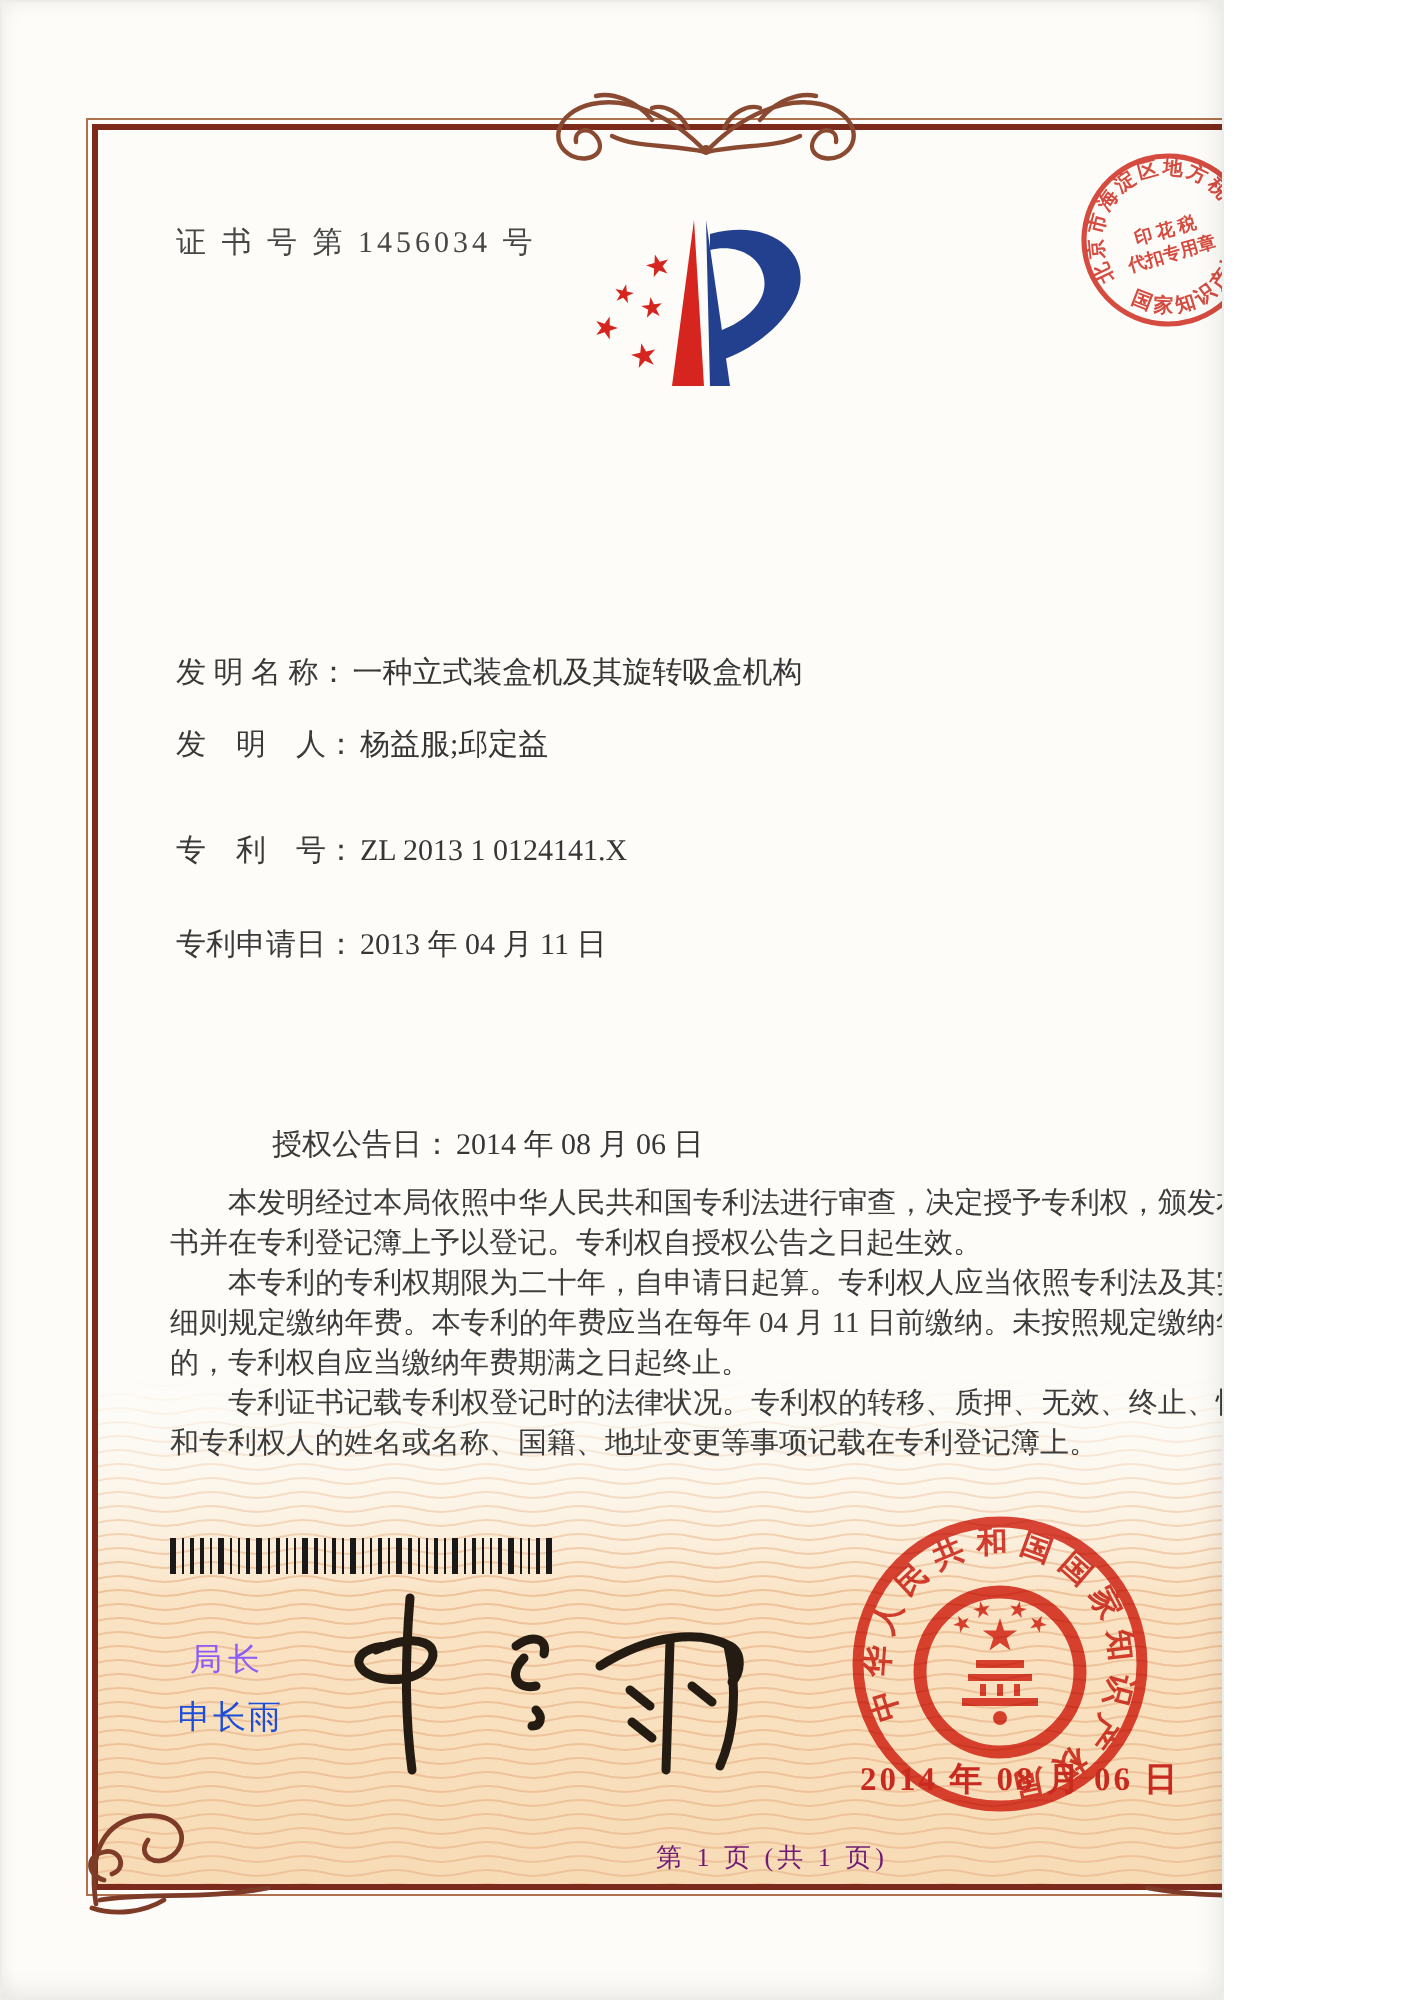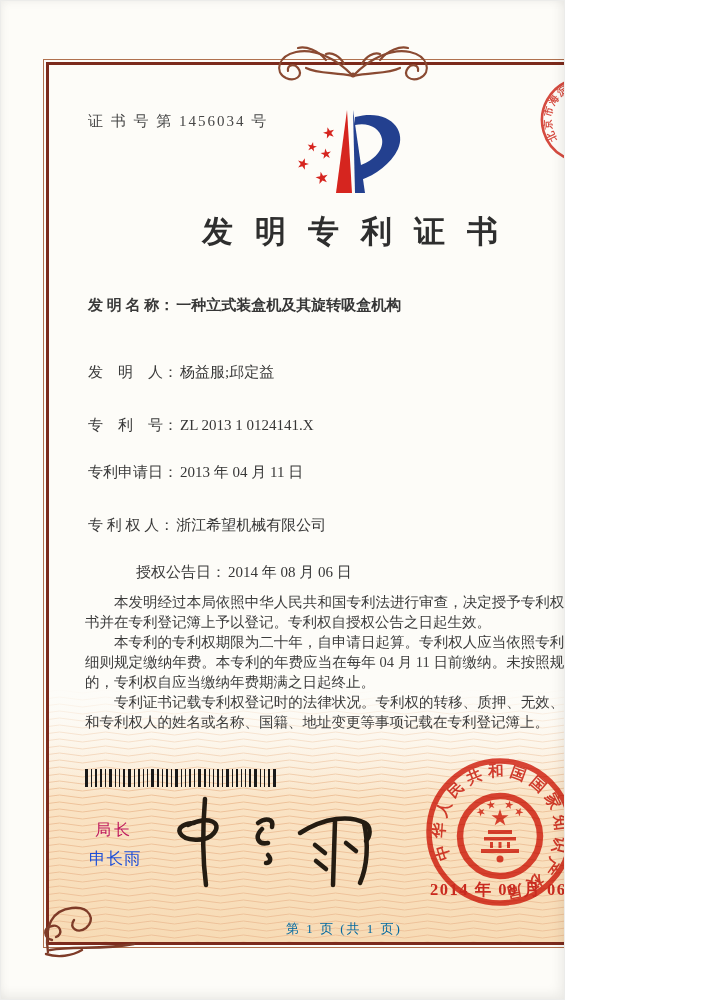--- a/index.html
+++ b/index.html
@@ -1,16 +1,16 @@
 <!DOCTYPE html>
 <html><head>
 <meta charset="utf-8">
 <style>
   html,body{margin:0;padding:0;background:#fff;}
-  .page{position:relative;width:565px;height:1000px;background:#fdfcf8;overflow:hidden;
+  .page{position:relative;width:612px;height:1000px;background:#fdfcf8;overflow:hidden;
         font-family:"Liberation Serif","DejaVu Serif",serif;}
   .scan-edge{position:absolute;inset:0;pointer-events:none;z-index:9;
         box-shadow:inset 0 0 0 1px #ececea, inset -4px -5px 12px rgba(0,0,0,.07), inset 3px 3px 9px rgba(0,0,0,.04);}
   
   .warm{position:absolute;left:48px;top:688px;width:608px;height:257px;z-index:1;
         background:linear-gradient(180deg, rgba(251,232,206,0) 0%, #fae3c4 45%, #f7dbb5 100%);}
   .waves{position:absolute;left:48px;top:688px;z-index:2;}
   .waves-fade{position:absolute;left:48px;top:688px;width:608px;height:120px;z-index:3;
         background:linear-gradient(180deg,#fdfcf8 0%, rgba(253,252,248,0) 90%);}
   
@@ -22,32 +22,32 @@
   .title{position:absolute;left:46px;top:211px;width:608px;z-index:5;text-align:center;
         font-size:31px;font-weight:700;color:#2e2e2e;letter-spacing:22px;text-indent:22px;}
   .row{position:absolute;left:88px;z-index:5;font-size:15px;color:#363636;white-space:nowrap;}
   .row .lab{color:#3a3a3a;}
   .row .val{margin-left:2px;}
   .paras{position:absolute;left:85px;top:592px;width:552px;z-index:5;font-size:14.5px;line-height:20px;
         color:#3c3c3c;text-align:justify;}
   .paras p{margin:0;text-indent:2em;}
   .barcode{position:absolute;left:85px;top:769px;z-index:5;}
   .barcode rect{fill:#191919;}
-  .signer-title{position:absolute;left:95px;top:820px;z-index:5;font-size:16px;color:#be185d;letter-spacing:3px;}
+  .signer-title{position:absolute;left:95px;top:820px;z-index:5;font-size:16px;color:#8b5cf6;letter-spacing:3px;}
   .signer-name{position:absolute;left:89px;top:848px;z-index:5;font-size:16.5px;color:#1d4ed8;letter-spacing:1px;}
   .signature{position:absolute;left:150px;top:793px;z-index:5;}
   .signature path{stroke:#241c12;stroke-width:4.5;fill:none;stroke-linecap:round;stroke-linejoin:round;}
   .stamp{position:absolute;z-index:6;mix-blend-mode:multiply;}
   .tax-stamp{left:536px;top:72px;transform:rotate(-16deg);opacity:.88;}
   .office-stamp{left:421px;top:753px;opacity:.93;}
   .seal-text{fill:#d23327;font-weight:700;}
   .issue-date{position:absolute;left:430px;top:879px;z-index:7;font-size:16.5px;font-weight:700;
         color:#c92a1f;letter-spacing:1.5px;white-space:nowrap;}
   .footer{position:absolute;left:46px;top:920px;width:596px;z-index:5;text-align:center;
-        font-size:13px;color:#0369a1;letter-spacing:2px;}
+        font-size:13px;color:#701a75;letter-spacing:2px;padding-left:42px;}
 </style>
 </head>
 <body>
 
 <div class="page">
 
   <div class="scan-edge"></div>
   <div class="warm"></div>
 
   <svg class="waves" width="608" height="257">
@@ -103,36 +103,32 @@
     <path d="M60,20 C 94,11 112,33 103,52 C 96,67 80,78 66,83 L66,68 C 79,63 89,53 87,42 C 85,30 72,25 60,28 Z" fill="#23408f"></path>
     <g fill="#d6251f">
       <use href="#st" transform="translate(34,36) scale(6) rotate(-15)"></use>
       <use href="#st" transform="translate(17,50) scale(5) rotate(12)"></use>
       <use href="#st" transform="translate(31,57) scale(5.5) rotate(-8)"></use>
       <use href="#st" transform="translate(8,67) scale(6) rotate(18)"></use>
       <use href="#st" transform="translate(27,81) scale(6.5) rotate(-12)"></use>
     </g>
   </svg>
 
-  <div class="title">发明专利证书</div>
-
-  <div class="row" style="top:296px;font-weight:bold;">
+
+  <div class="row" style="top:327px;">
     <span class="lab">发 明 名 称：</span><span class="val">一种立式装盒机及其旋转吸盒机构</span>
   </div>
   <div class="row" style="top:363px;">
     <span class="lab">发　明　人：</span><span class="val">杨益服;邱定益</span>
   </div>
   <div class="row" style="top:416px;">
     <span class="lab">专　利　号：</span><span class="val">ZL 2013 1 0124141.X</span>
   </div>
   <div class="row" style="top:463px;">
     <span class="lab">专利申请日：</span><span class="val">2013 年 04 月 11 日</span>
-  </div>
-  <div class="row" style="top:516px;">
-    <span class="lab">专 利 权 人：</span><span class="val">浙江希望机械有限公司</span>
   </div>
   <div class="row" style="top:563px;margin-left:48px;">
     <span class="lab">授权公告日：</span><span class="val">2014 年 08 月 06 日</span>
   </div>
 
   <div class="paras">
     <p>本发明经过本局依照中华人民共和国专利法进行审查，决定授予专利权，颁发本证书并在专利登记簿上予以登记。专利权自授权公告之日起生效。</p>
     <p>本专利的专利权期限为二十年，自申请日起算。专利权人应当依照专利法及其实施细则规定缴纳年费。本专利的年费应当在每年 04 月 11 日前缴纳。未按照规定缴纳年费的，专利权自应当缴纳年费期满之日起终止。</p>
     <p>专利证书记载专利权登记时的法律状况。专利权的转移、质押、无效、终止、恢复和专利权人的姓名或名称、国籍、地址变更等事项记载在专利登记簿上。</p>
   </div>

